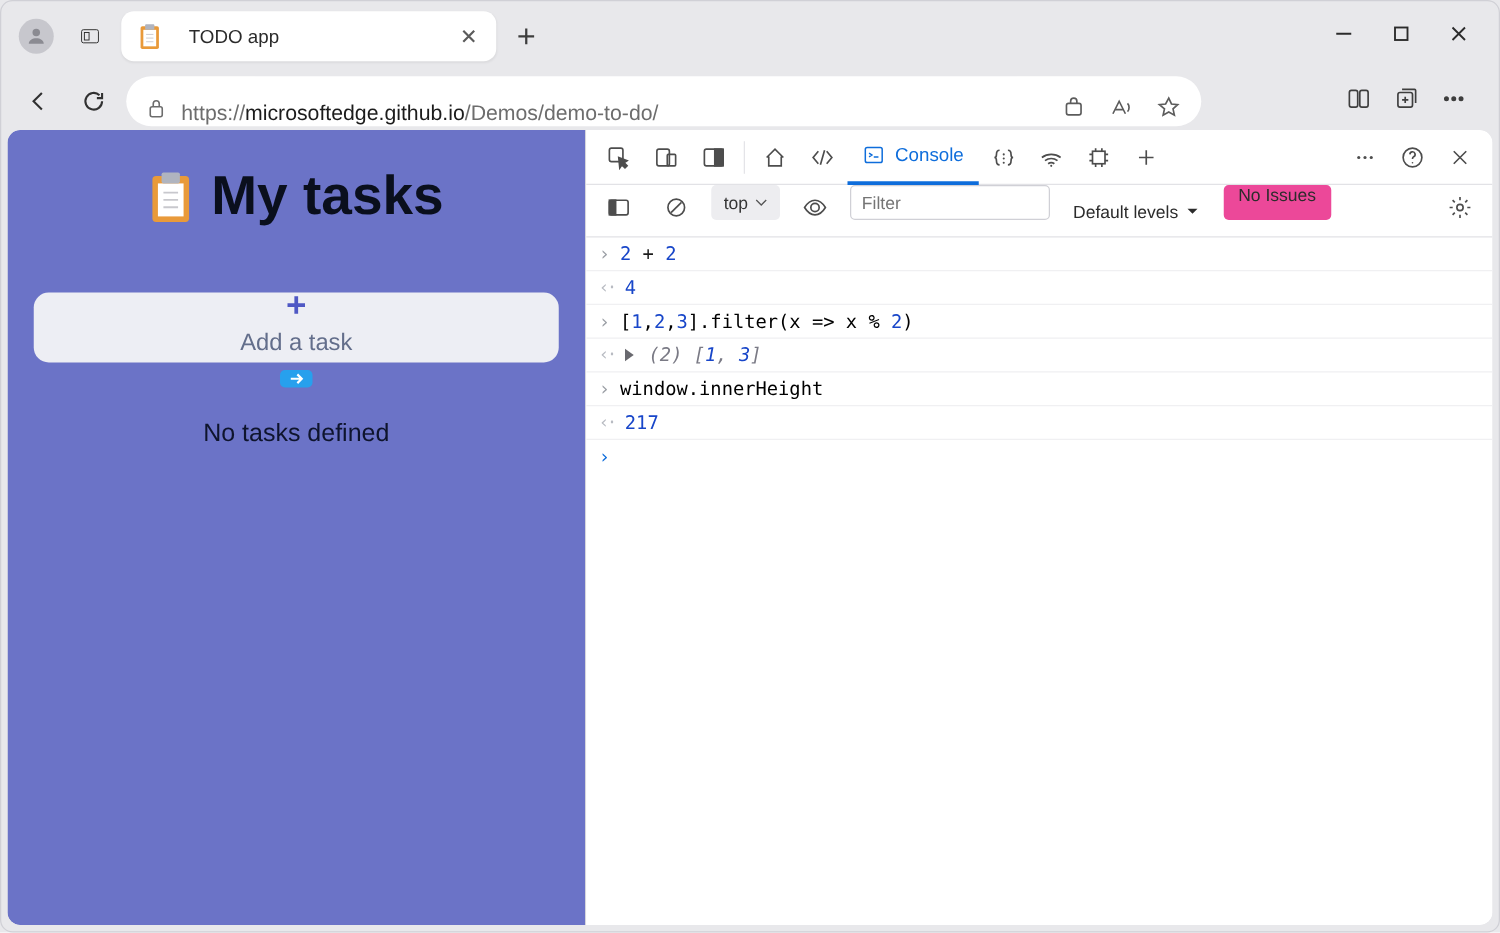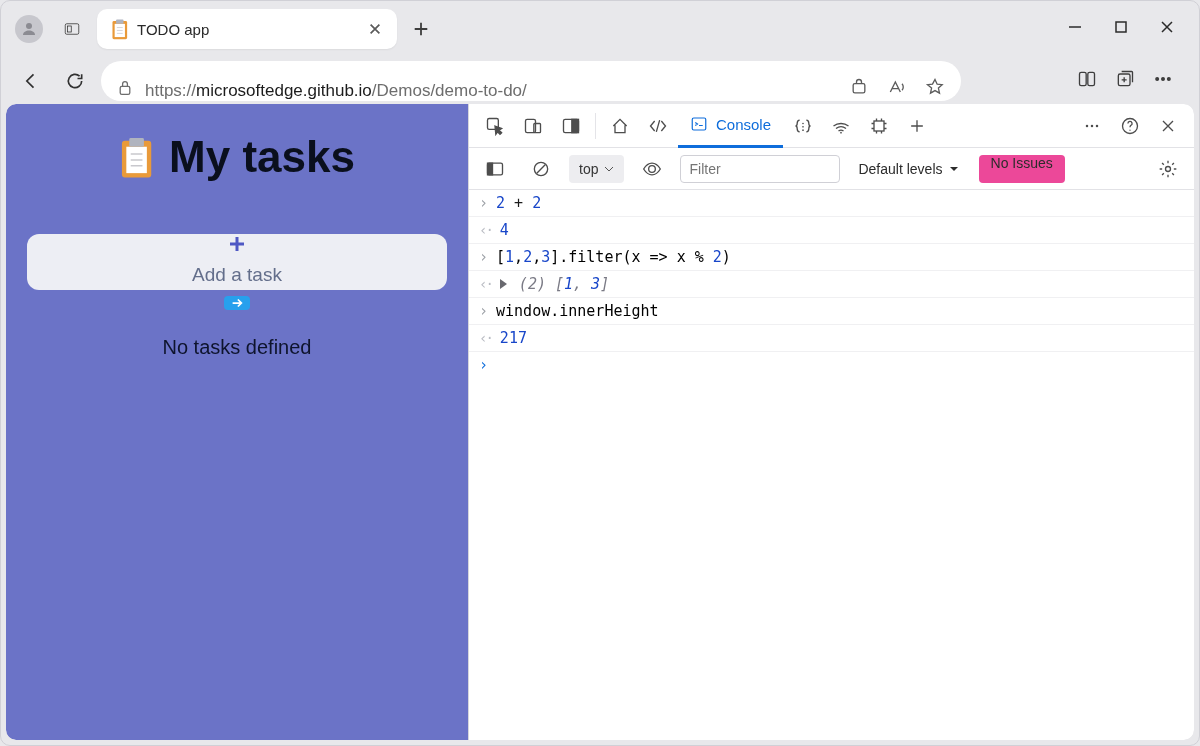--- a/index.html
+++ b/index.html
@@ -9,21 +9,21 @@
   font-family: "Segoe UI", Arial, sans-serif;
   overflow: hidden;
   border-radius: 10px;
   border: 1px solid #d0d0d6;
 }
 .window-chrome { height: 56px; display: flex; align-items: center; padding: 0 6px 0 14px; }
 .avatar { width: 28px; height: 28px; border-radius: 50%; background: #c7c7cd; display: flex; align-items: center; justify-content: center; margin-right: 14px; }
 .avatar svg{width:18px;height:18px;fill:#8b8b92;}
 .panel-btn { width: 30px; height: 30px; display:flex;align-items:center;justify-content:center;border-radius:6px;margin-right:10px;}
 .panel-btn svg{width:18px;height:18px;stroke:#2b2b2b;fill:none;}
-.tab { height: 40px; background:#fff; border-radius:10px 10px 10px 10px; display:flex; align-items:center; padding:0 14px; gap:8px; min-width:300px; box-shadow:0 1px 2px rgba(0,0,0,.06);}
+.tab { height: 40px; background:#fff; border-radius:10px 10px 10px 10px; display:flex; align-items:center; padding:0 14px; gap:22px; min-width:300px; box-shadow:0 1px 2px rgba(0,0,0,.06);}
 .tab-favicon{width:18px;height:22px;display:inline-flex;}
 .tab-title{font-size:15px;color:#2a2a2a;flex:1;}
 .tab-close{width:16px;height:16px;display:flex;align-items:center;justify-content:center;cursor:pointer;}
 .tab-close svg{width:14px;height:14px;stroke:#5b5b5b;stroke-width:2;fill:none;}
 .new-tab{width:36px;height:36px;display:flex;align-items:center;justify-content:center;margin-left:6px;cursor:pointer;}
 .new-tab svg{width:18px;height:18px;stroke:#3d3d3d;stroke-width:2;fill:none;}
 .win-controls{margin-left:auto;display:flex;gap:30px;align-items:center;padding-right:18px;}
 .win-controls svg{width:16px;height:16px;stroke:#2b2b2b;stroke-width:1.5;fill:none;}
 
 .addr-bar{height:48px;display:flex;align-items:center;padding:0 12px;gap:8px;}
@@ -54,21 +54,21 @@
 .dt-tabbar{height:44px;border-bottom:1px solid #e2e2e6;display:flex;align-items:center;padding:0 8px;gap:2px;}
 .dt-ico{width:36px;height:36px;display:flex;align-items:center;justify-content:center;border-radius:6px;cursor:pointer;}
 .dt-ico svg{width:20px;height:20px;stroke:#4d4d4d;stroke-width:1.6;fill:none;}
 .dt-sep{width:1px;height:26px;background:#e4e4e8;margin:0 4px;}
 .dt-tab{height:44px;display:flex;align-items:center;gap:8px;padding:12px 12px;cursor:pointer;color:#3a3a3a;font-size:15px;}
 .dt-tab.active{border-bottom:3px solid #0e6ddb;color:#0e6ddb;}
 .dt-tab svg{width:18px;height:18px;stroke:#3a3a3a;stroke-width:1.6;fill:none;}
 .dt-tab.active svg{stroke:#0e6ddb;}
 .dt-tabbar .spacer{flex:1;}
 
-.dt-toolbar{height:42px;border-bottom:1px solid #e2e2e6;display:flex;align-items:center;padding:0 8px;gap:10px;}
+.dt-toolbar{height:42px;border-bottom:1px solid #e2e2e6;display:flex;padding:0 8px;gap:10px;}
 .dt-ctx{height:28px;padding:0 10px;background:#ededf0;border-radius:4px;display:flex;align-items:center;gap:6px;font-size:14px;color:#353535;}
 .dt-filter{height:28px;width:160px;border:1px solid #d0d0d6;border-radius:4px;padding:0 8px;font-size:14px;color:#9a9aa0;background:#fff;}
 .dt-levels{font-size:14px;color:#2c2c2c;display:flex;align-items:center;gap:6px;margin-left:8px;}
 .dt-issues{height:28px;padding:0 12px;background:#ec4899;border-radius:4px;font-size:14px;color:#2c2c2c;margin-left:10px;}
 .dt-toolbar .spacer{flex:1;}
 
 .console{flex:1;font-family:Consolas,monospace;font-size:15px;overflow:auto;}
 .c-row{display:flex;align-items:center;padding:4px 10px;border-bottom:1px solid #f0f0f2;gap:8px;min-height:26px;}
 .c-row.out{color:#1c1c1c;}
 .arrow-in{color:#9ca0a6;}

